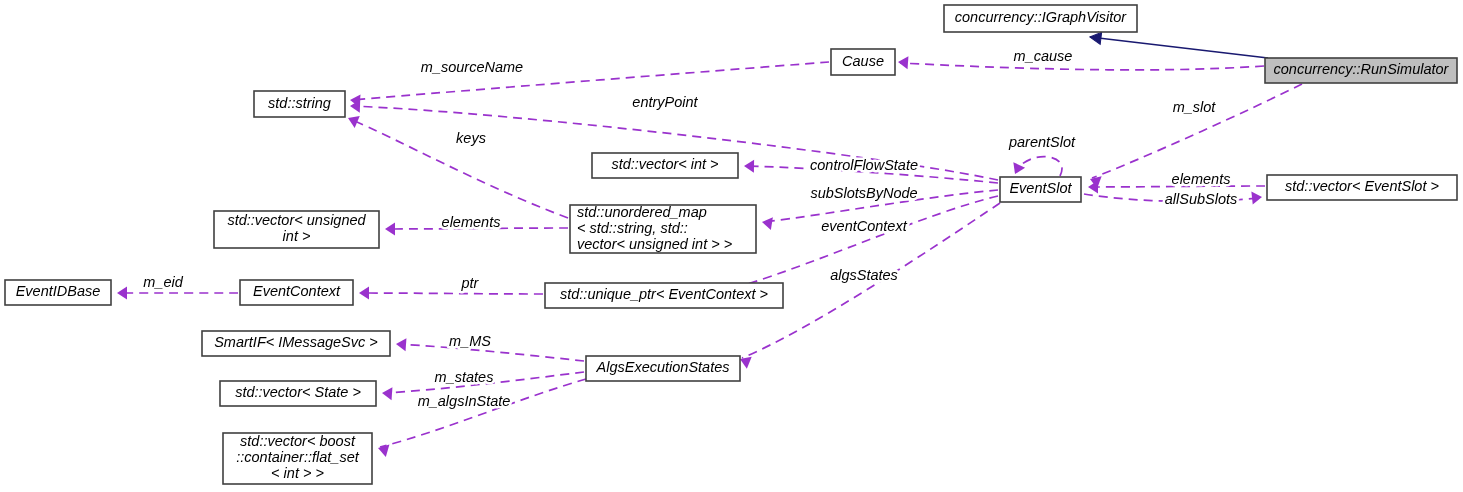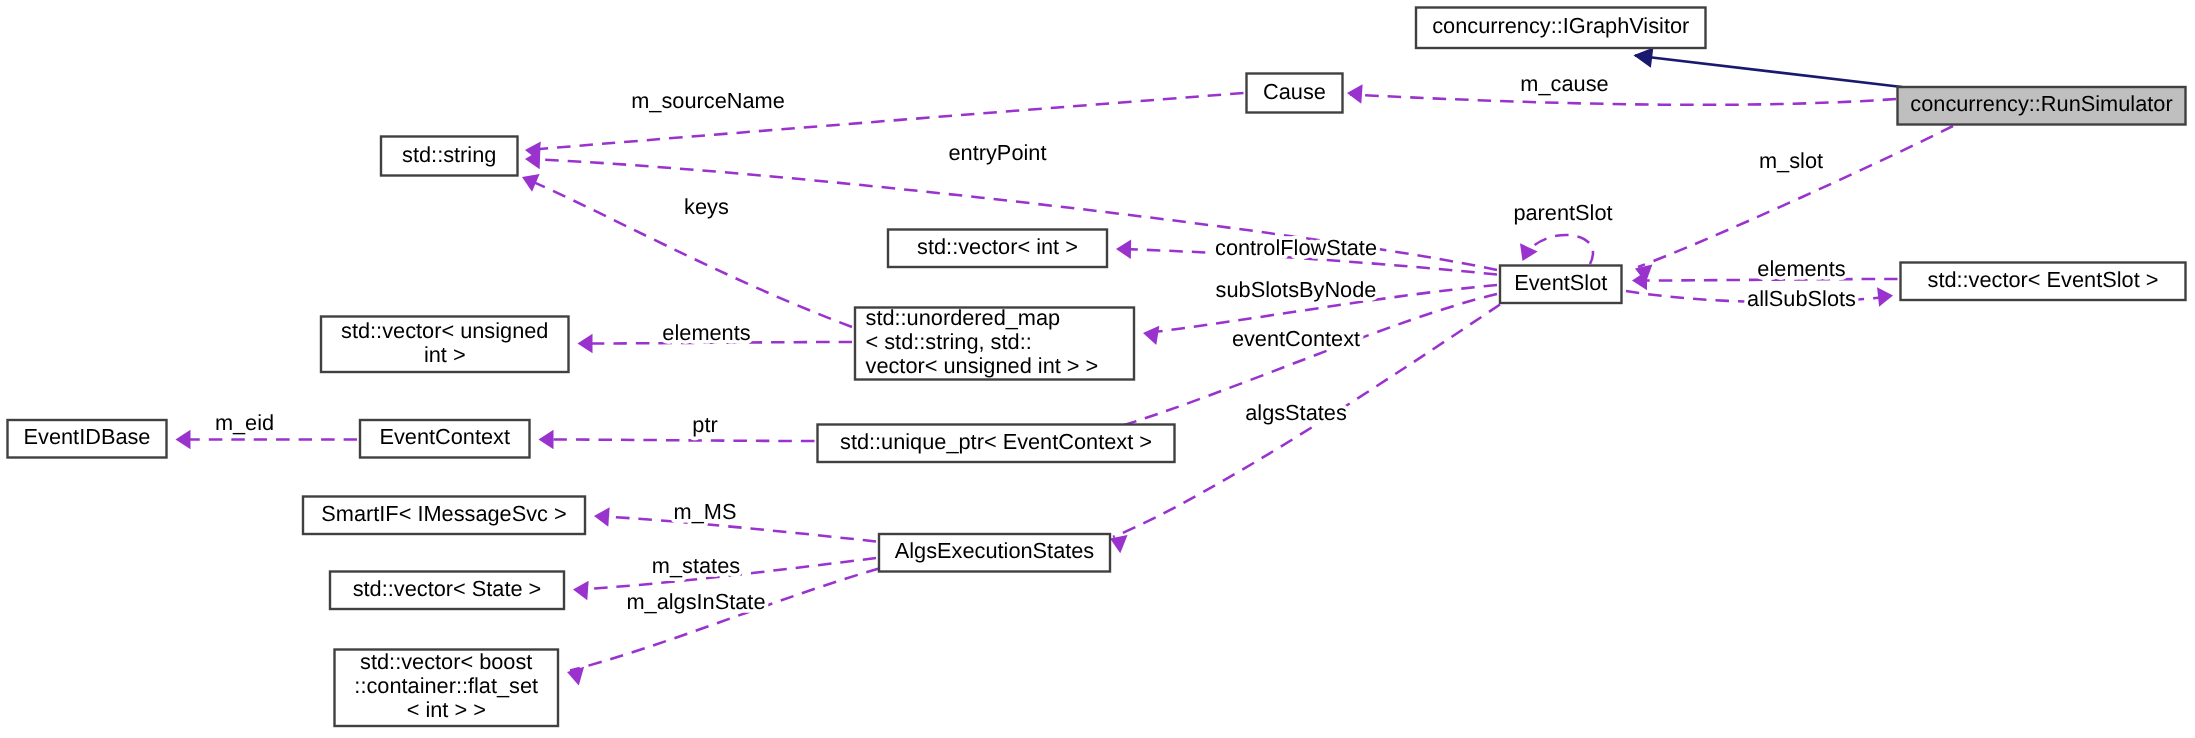--- a/index.html
+++ b/index.html
@@ -12,20 +12,21 @@
     font-family: "Liberation Sans", sans-serif;
     width: 1463px;
     height: 492px;
     overflow: hidden;
   }
   #diagram-root {
     position: relative;
     width: 1463px;
     height: 492px;
     background: #ffffff;
+    font-style: italic;
   }
   svg#graph {
     position: absolute;
     left: 0;
     top: 0;
     width: 1463px;
     height: 492px;
     display: block;
   }
   .node-box {

